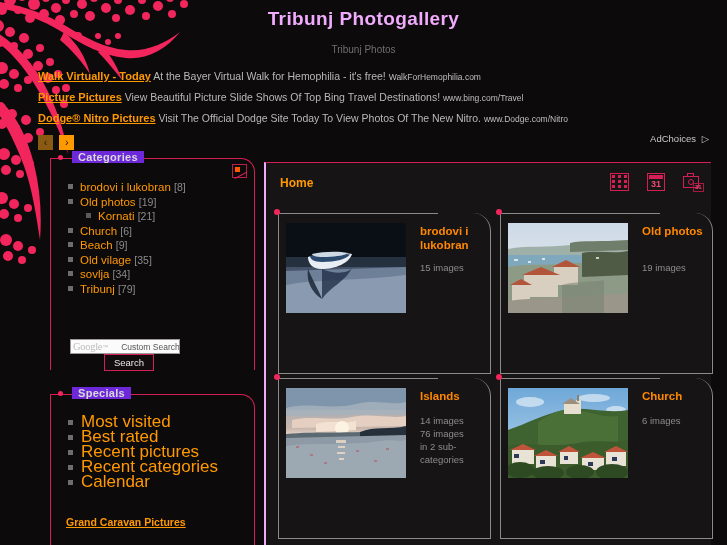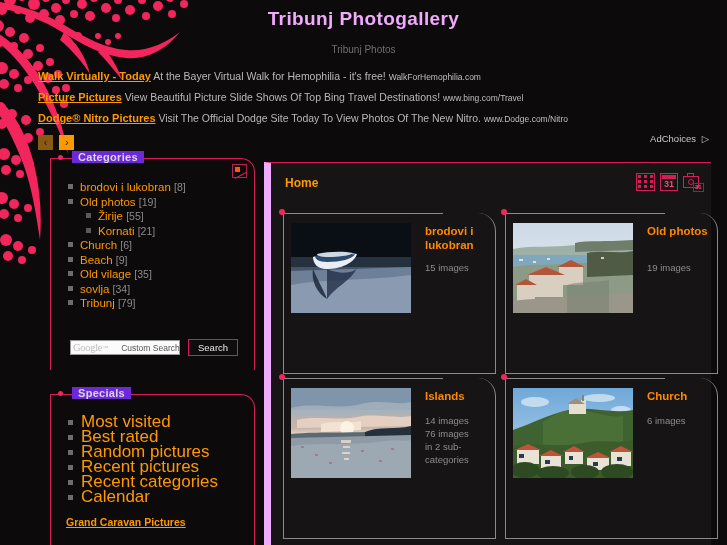--- a/index.html
+++ b/index.html
@@ -68,21 +68,21 @@
                  white-space:nowrap; }
   .cat-list li .bullet { display:inline-block; width:5px; height:5px;
                          background:#6d6d6d; margin-right:7px;
                          vertical-align:2px; }
   .cat-list li.sub { padding-left:18px; }
   .cat-list li.sub .bullet { background:#5a5a5a; }
   .cat-count { color:#8b8b8b; font-size:10.5px; }
 
   
   .gsearch { position:absolute; left:20px; top:181px; display:flex;
-             align-items:center; }
+             align-items:center;flex-direction:column; }
   .gs-input { width:110px; height:15px; background:#fbfbfb; border:1px solid #9a9a9a;
               font-size:9px; color:#777; display:flex; align-items:center;
               padding-left:2px; overflow:hidden; white-space:nowrap; }
   .gs-logo { font-size:10.5px; color:#bdbdbd; font-family:"Liberation Serif", serif;
              letter-spacing:-.3px; }
   .gs-sup { font-size:6px; vertical-align:4px; color:#bdbdbd; }
   .gs-ph { margin-left:13px; color:#555; font-size:8.5px; }
   .gs-btn { margin-left:8px; height:17px; padding:0 9px; background:#110d0f;
             border:1px solid #d41e55; color:#e6e6e6; font-size:9.5px;
             display:flex; align-items:center; }
@@ -92,26 +92,26 @@
   .spec-list li { font-size:17px; color:#ff9900; line-height:15px; white-space:nowrap; }
   .spec-list li .bullet { display:inline-block; width:5px; height:5px;
                           background:#6d6d6d; margin-right:8px; vertical-align:2px; }
   .spec-ad { position:absolute; left:16px; top:122px; width:185px; }
   .spec-ad-title { font-size:10.5px; color:#ff9900; font-weight:bold;
                    text-decoration:underline; white-space:nowrap; }
   .spec-ad-text { font-size:10px; color:#c2c2c2; margin-top:2px; white-space:nowrap; }
 
   
   #main { position:absolute; left:264px; top:162px; width:447px; height:383px;
-          border-top:1px solid #d41e55; border-left:7px solid #f0abfc;
+          border-top:1px solid #d41e55; border-left:2px solid #f0abfc;
           background:#171415; z-index:2; }
   .crumb { position:absolute; left:14px; top:13px; font-size:12px;
            font-weight:bold; color:#ff9900; }
 
-  .view-icons { position:absolute; right:8px; top:10px; display:flex; gap:5px;
+  .view-icons { position:absolute; right:8px; top:10px; display:flex; gap:18px;
                 align-items:flex-start; }
   .vi { position:relative; }
   .ic-grid { width:19px; height:18px; border:1px solid #d41e55; }
   .ic-grid .cell { position:absolute; width:3px; height:3px; background:#d41e55; }
   .ic-cal { width:18px; height:18px; border:1px solid #d41e55; position:relative; }
   .ic-cal .bar { position:absolute; left:1px; top:1px; right:1px; height:4px;
                  background:#d41e55; }
   .ic-cal .num { position:absolute; left:0; right:0; top:5px; text-align:center;
                  font-size:9px; font-weight:bold; color:#f04a76; line-height:11px; }
   .ic-cam { width:20px; height:18px; position:relative; }
@@ -286,21 +286,20 @@
 
 <div class="panel" id="cat-panel">
   <div class="panel-box"></div>
   <span class="panel-dot"></span>
   <span class="panel-legend">Categories</span>
   <span class="broken-img"></span>
 
   <ul class="cat-list">
     <li><span class="bullet"></span><span>brodovi i lukobran</span> <span class="cat-count">[8]</span></li>
     <li><span class="bullet"></span><span>Old photos</span> <span class="cat-count">[19]</span></li>
-    <li class="sub"><span class="bullet"></span><span>Žirije</span> <span class="cat-count">[55]</span></li>
     <li class="sub"><span class="bullet"></span><span>Kornati</span> <span class="cat-count">[21]</span></li>
     <li><span class="bullet"></span><span>Church</span> <span class="cat-count">[6]</span></li>
     <li><span class="bullet"></span><span>Beach</span> <span class="cat-count">[9]</span></li>
     <li><span class="bullet"></span><span>Old vilage</span> <span class="cat-count">[35]</span></li>
     <li><span class="bullet"></span><span>sovlja</span> <span class="cat-count">[34]</span></li>
     <li><span class="bullet"></span><span>Tribunj</span> <span class="cat-count">[79]</span></li>
   </ul>
 
   <div class="gsearch">
     <div class="gs-input">
@@ -313,21 +312,20 @@
 </div>
 
 <div class="panel" id="spec-panel">
   <div class="panel-box"></div>
   <span class="panel-dot"></span>
   <span class="panel-legend">Specials</span>
 
   <ul class="spec-list">
     <li><span class="bullet"></span><span>Most visited</span></li>
     <li><span class="bullet"></span><span>Best rated</span></li>
-    <li><span class="bullet"></span><span>Random pictures</span></li>
     <li><span class="bullet"></span><span>Recent pictures</span></li>
     <li><span class="bullet"></span><span>Recent categories</span></li>
     <li><span class="bullet"></span><span>Calendar</span></li>
   </ul>
 
   <div class="spec-ad">
     <div class="spec-ad-title">Grand Caravan Pictures</div>
   </div>
 </div>
 

